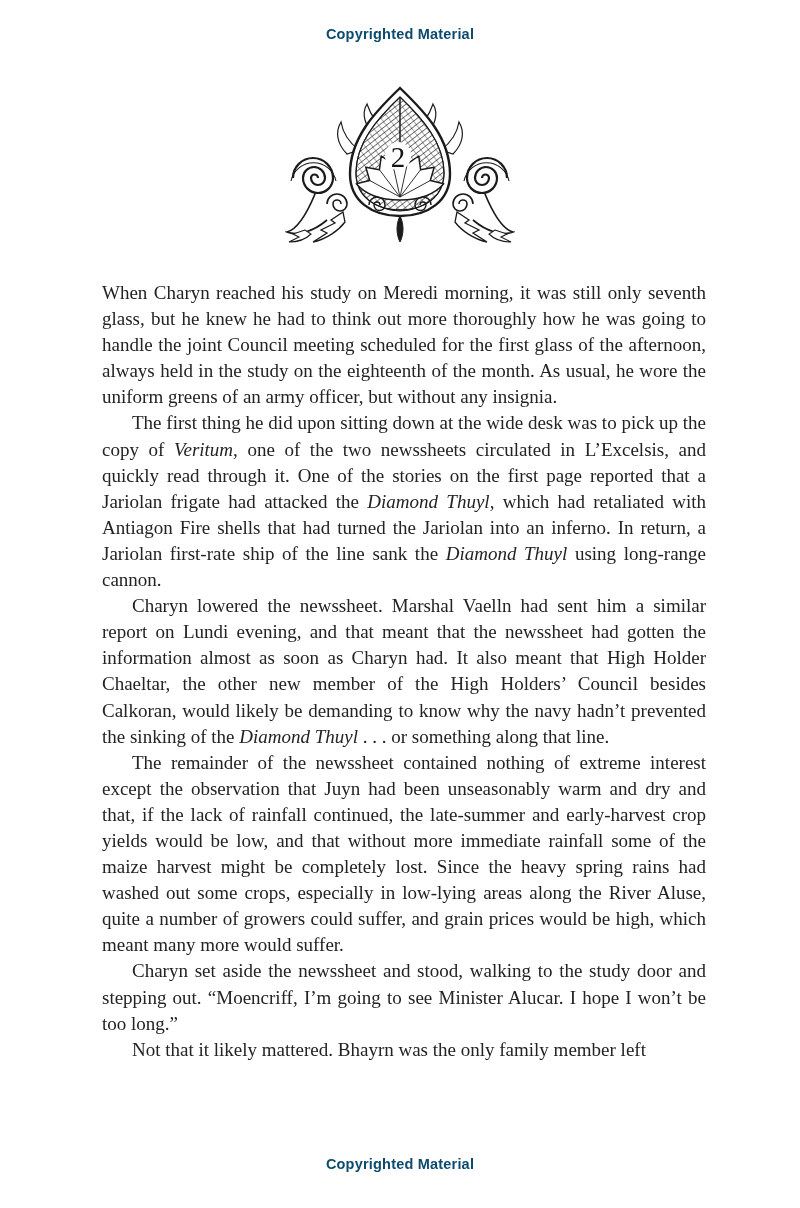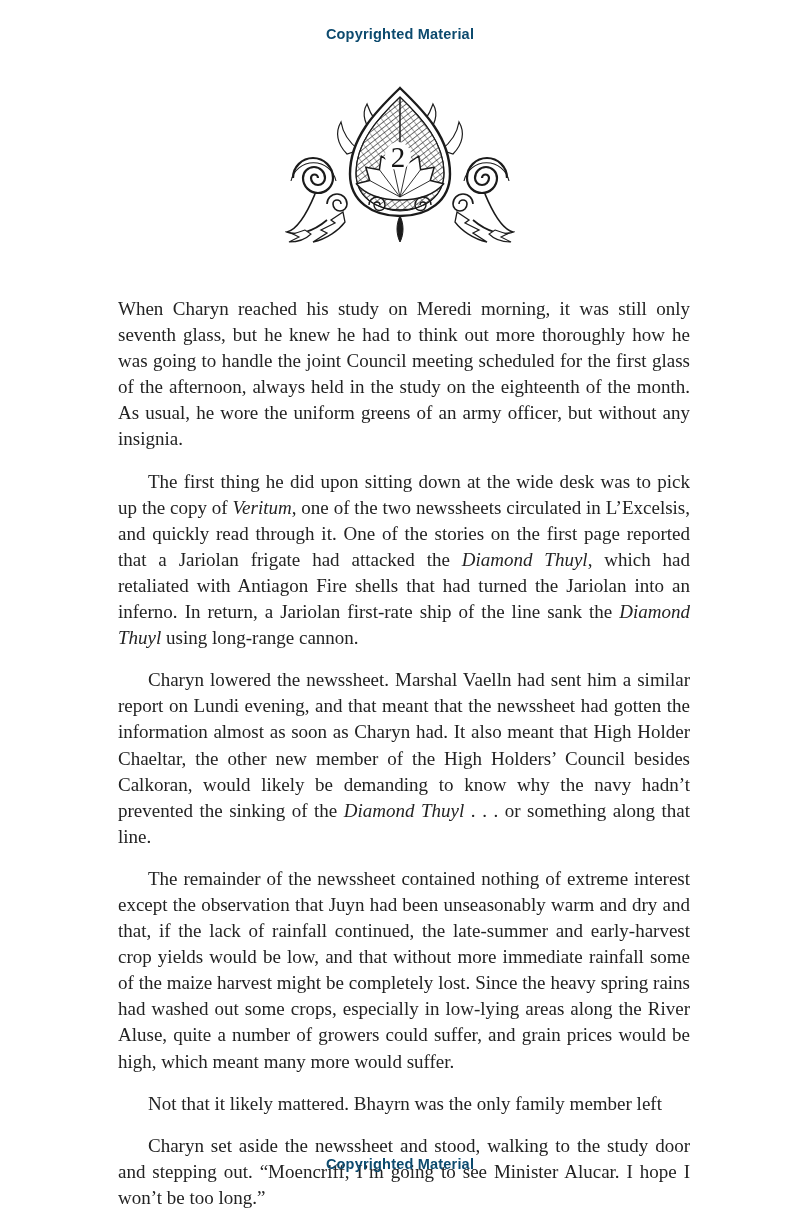--- a/index.html
+++ b/index.html
@@ -14,21 +14,21 @@
   }
   .notice-top{top:26px}
   .notice-bottom{top:1156px}
   .ornament{position:absolute;top:84px;left:285px;width:230px;height:165px}
   .ornament path,.ornament line{stroke:#1b1b1b}
   .text-block{
     position:absolute;top:280px;left:102px;width:604px;
     font-size:19px;line-height:26.1px;color:#232323;
     text-align:justify;
   }
-  .para{margin:16px;text-indent:30px}
+  .para{margin:0;text-indent:30px}
   .para.first{text-indent:0}
   .digit2{
     font-family:"Liberation Serif",serif;font-size:29px;fill:#161616;
   }
 </style>
 </head>
 <body>
 
 <div class="notice notice-top">Copyrighted Material</div>
 
@@ -78,17 +78,17 @@
   <path d="M98,124 Q115,130 132,124" fill="none" stroke-width="1"></path>
 
   <path d="M115,132 C111,140 111,150 115,158 C119,150 119,140 115,132 Z" fill="#1b1b1b" stroke-width="1"></path>
 </svg>
 
 <div class="text-block">
   <p class="para first"><span>When Charyn reached his study on Meredi morning, it was still only seventh glass, but he knew he had to think out more thoroughly how he was going to handle the joint Council meeting scheduled for the first glass of the afternoon, always held in the study on the eighteenth of the month. As usual, he wore the uniform greens of an army officer, but without any insignia.</span></p>
   <p class="para"><span>The first thing he did upon sitting down at the wide desk was to pick up the copy of </span><i>Veritum</i><span>, one of the two newssheets circulated in L’Excelsis, and quickly read through it. One of the stories on the first page reported that a Jariolan frigate had attacked the </span><i>Diamond Thuyl</i><span>, which had retaliated with Antiagon Fire shells that had turned the Jariolan into an inferno. In return, a Jariolan first-rate ship of the line sank the </span><i>Diamond Thuyl</i><span> using long-range cannon.</span></p>
   <p class="para"><span>Charyn lowered the newssheet. Marshal Vaelln had sent him a similar report on Lundi evening, and that meant that the newssheet had gotten the information almost as soon as Charyn had. It also meant that High Holder Chaeltar, the other new member of the High Holders’ Council besides Calkoran, would likely be demanding to know why the navy hadn’t prevented the sinking of the </span><i>Diamond Thuyl</i><span> . . . or something along that line.</span></p>
   <p class="para"><span>The remainder of the newssheet contained nothing of extreme interest except the observation that Juyn had been unseasonably warm and dry and that, if the lack of rainfall continued, the late-summer and early-harvest crop yields would be low, and that without more immediate rainfall some of the maize harvest might be completely lost. Since the heavy spring rains had washed out some crops, especially in low-lying areas along the River Aluse, quite a number of growers could suffer, and grain prices would be high, which meant many more would suffer.</span></p>
+  <p class="para"><span>Charyn set aside the newssheet and stood, walking to the study door and stepping out. “Moencriff, I’m going to see Minister Alucar. I hope I won’t be too long.”</span></p>
   <p class="para"><span>Not that it likely mattered. Bhayrn was the only family member left</span></p>
-  <p class="para"><span>Charyn set aside the newssheet and stood, walking to the study door and stepping out. “Moencriff, I’m going to see Minister Alucar. I hope I won’t be too long.”</span></p>
 </div>
 
 <div class="notice notice-bottom">Copyrighted Material</div>
 
 </body></html>

